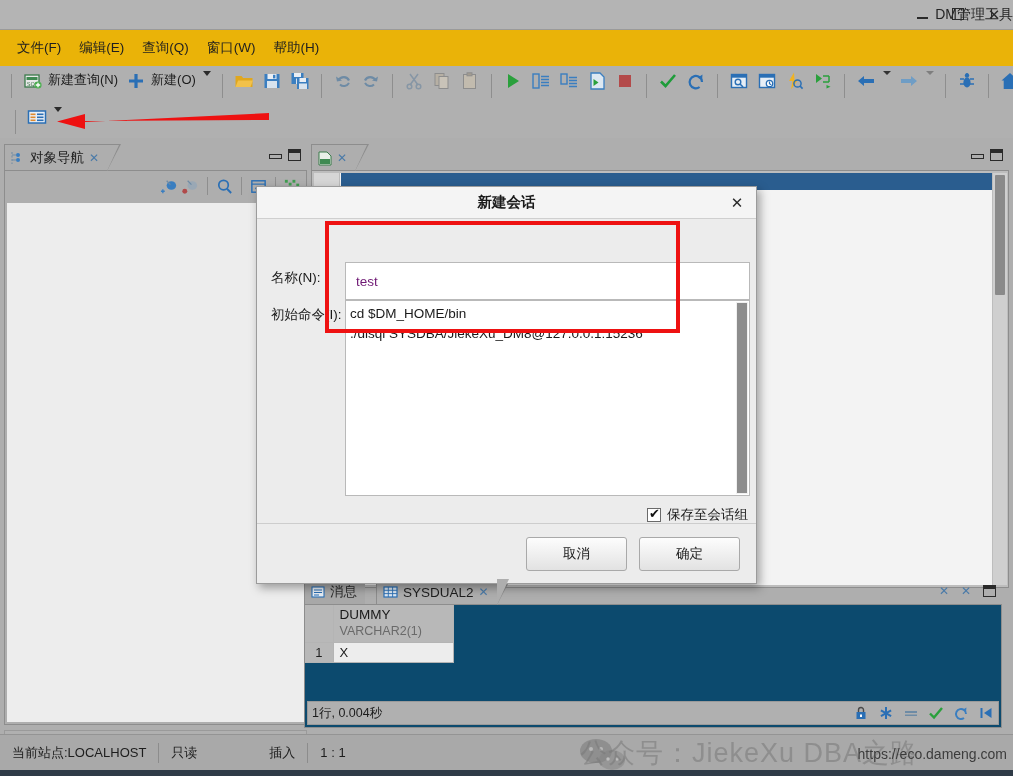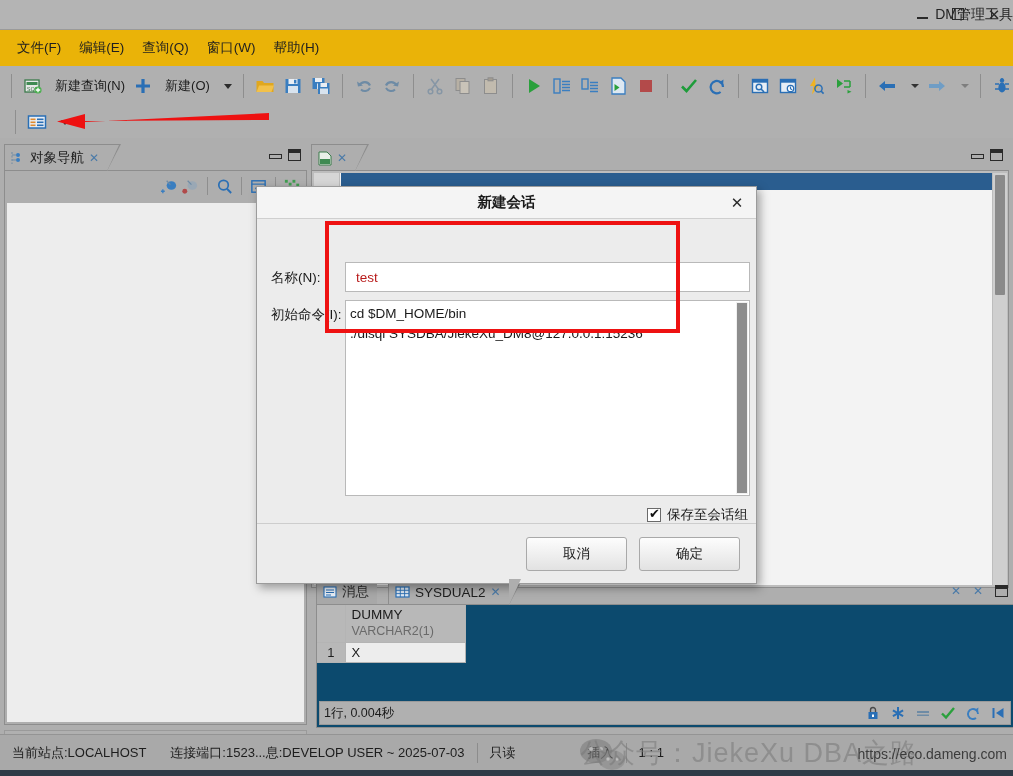--- a/index.html
+++ b/index.html
@@ -52,21 +52,21 @@
   
   .toolbar {
     position: absolute; left: 0; top: 66px; width: 1013px; height: 40px;
     background: #b0b0b0;
     display: flex; align-items: center; padding-left: 4px;
   }
   .tb-sep {
     width: 1px; height: 24px; background: #8e8e8e; margin: 0 7px; flex: none;
   }
   .tb-btn {
-    height: 30px; display: flex; align-items: center; gap: 12px;
+    height: 30px; display: flex; align-items: flex-start; gap: 5px;
     padding: 0 4px; flex: none; cursor: default;
   }
   .tb-btn .lbl { font-size: 13px; color: #1c1c1c; white-space: nowrap; }
   .tb-icon { width: 20px; height: 20px; flex: none; display: block; }
   .caret {
     width: 0; height: 0; border-left: 4.5px solid transparent; border-right: 4.5px solid transparent;
     border-top: 5px solid #2b2b2b; margin-left: 2px;
   }
   .caret.sm { border-left-width: 4px; border-right-width: 4px; border-top-width: 4.5px; border-top-color: #333; }
   .caret.gray { border-top-color: #7e7e7e; }
@@ -121,21 +121,21 @@
     position: absolute; left: 0; top: 26px; right: 0; bottom: 0;
     border: 1px solid #8d8d8d; background: #bdbdbd;
   }
   .editor-area { position: absolute; left: 2px; top: 2px; right: 16px; bottom: 2px; background: #f3f3f3; }
   .gutter { position: absolute; left: 0; top: 0; bottom: 0; width: 26px; background: #d6d6d6; border-right: 1px solid #bbb; }
   .sel-line { position: absolute; left: 27px; right: 0; top: 0; height: 17px; background: #2a5d8f; }
   .vscroll { position: absolute; right: 1px; top: 2px; bottom: 2px; width: 14px; background: #cfcfcf; }
   .vthumb { position: absolute; left: 2px; top: 2px; width: 10px; height: 120px; background: #8a8a8a; border-radius: 1px; }
 
   
-  .respanel { position: absolute; left: 316px; top: 440px; width: 698px; height: 150px; }
+  .respanel { position: absolute; left: 304px; top: 440px; width: 698px; height: 150px; }
   .res-tabstrip { position: relative; height: 27px; }
   .rtab {
     position: absolute; top: 0; height: 27px; display: flex; align-items: center; gap: 5px;
     padding: 0 8px 0 6px; font-size: 13.5px; white-space: nowrap;
     border-top: 1px solid #8d8d8d; border-left: 1px solid #8d8d8d;
   }
   .rtab.inactive { background: #a8a8a8; color: #2a2a2a; left: 0; }
   .rtab.active { background: #aeaeae; color: #1e1e1e; left: 72px; }
   .rtab.active::after {
     content: ""; position: absolute; right: -14px; top: -1px; width: 0; height: 0;
@@ -194,23 +194,23 @@
   .dlg-title .t { font-size: 14.5px; font-weight: bold; color: #1b1b1b; }
   .dlg-close {
     position: absolute; right: 10px; top: 7px; width: 18px; height: 18px;
     display: flex; align-items: center; justify-content: center;
     font-size: 15px; color: #2a2a2a; cursor: default;
   }
   .dlg-body { position: absolute; left: 0; top: 32px; right: 0; bottom: 60px; }
   .fld-row { position: absolute; display: flex; }
   .fld-label { font-size: 13.5px; color: #1b1b1b; white-space: nowrap; }
   .name-input {
-    position: absolute; left: 88px; top: 43px; width: 405px; height: 30px;
+    position: absolute; left: 88px; top: 43px; width: 405px; height: 38px;
     background: #fff; border: 1px solid #b9b9b9; padding: 6px 10px;
-    font-size: 13.5px; color: #b91c1c; font-family: "Liberation Sans", sans-serif;
+    font-size: 13.5px; color: #701a75; font-family: "Liberation Sans", sans-serif;
   }
   .cmd-box {
     position: absolute; left: 88px; top: 81px; width: 405px; height: 196px;
     background: #fff; border: 1px solid #b9b9b9;
   }
   .cmd-text {
     position: absolute; left: 0; top: 0; right: 14px; bottom: 0;
     padding: 3px 4px; font-size: 13.5px; color: #1a1a1a; line-height: 1.47;
     white-space: pre; overflow: hidden;
   }
@@ -701,21 +701,20 @@
     <div class="dlg-footer">
       <button class="dlg-btn">取消</button>
       <button class="dlg-btn">确定</button>
     </div>
   </div>
 
   <div class="red-rect"></div>
 
   <div class="statusbar">
     <div class="sb-cell">当前站点:LOCALHOST</div>
-    <div class="sb-cell">连接端口:1523...息:DEVELOP USER ~ 2025-07-03</div>
     <div class="sb-div"></div>
     <div class="sb-cell">只读</div>
     <div class="sb-cell" style="padding-left:60px;">插入</div>
     <div class="sb-div"></div>
     <div class="sb-cell">1 : 1</div>
   </div>
   <div class="bottom-strip"></div>
 
   <svg class="wm-chat" width="52" height="36" viewBox="0 0 52 36">
     <ellipse cx="18" cy="13" rx="16" ry="12" fill="rgba(118,118,118,0.5)"></ellipse>

